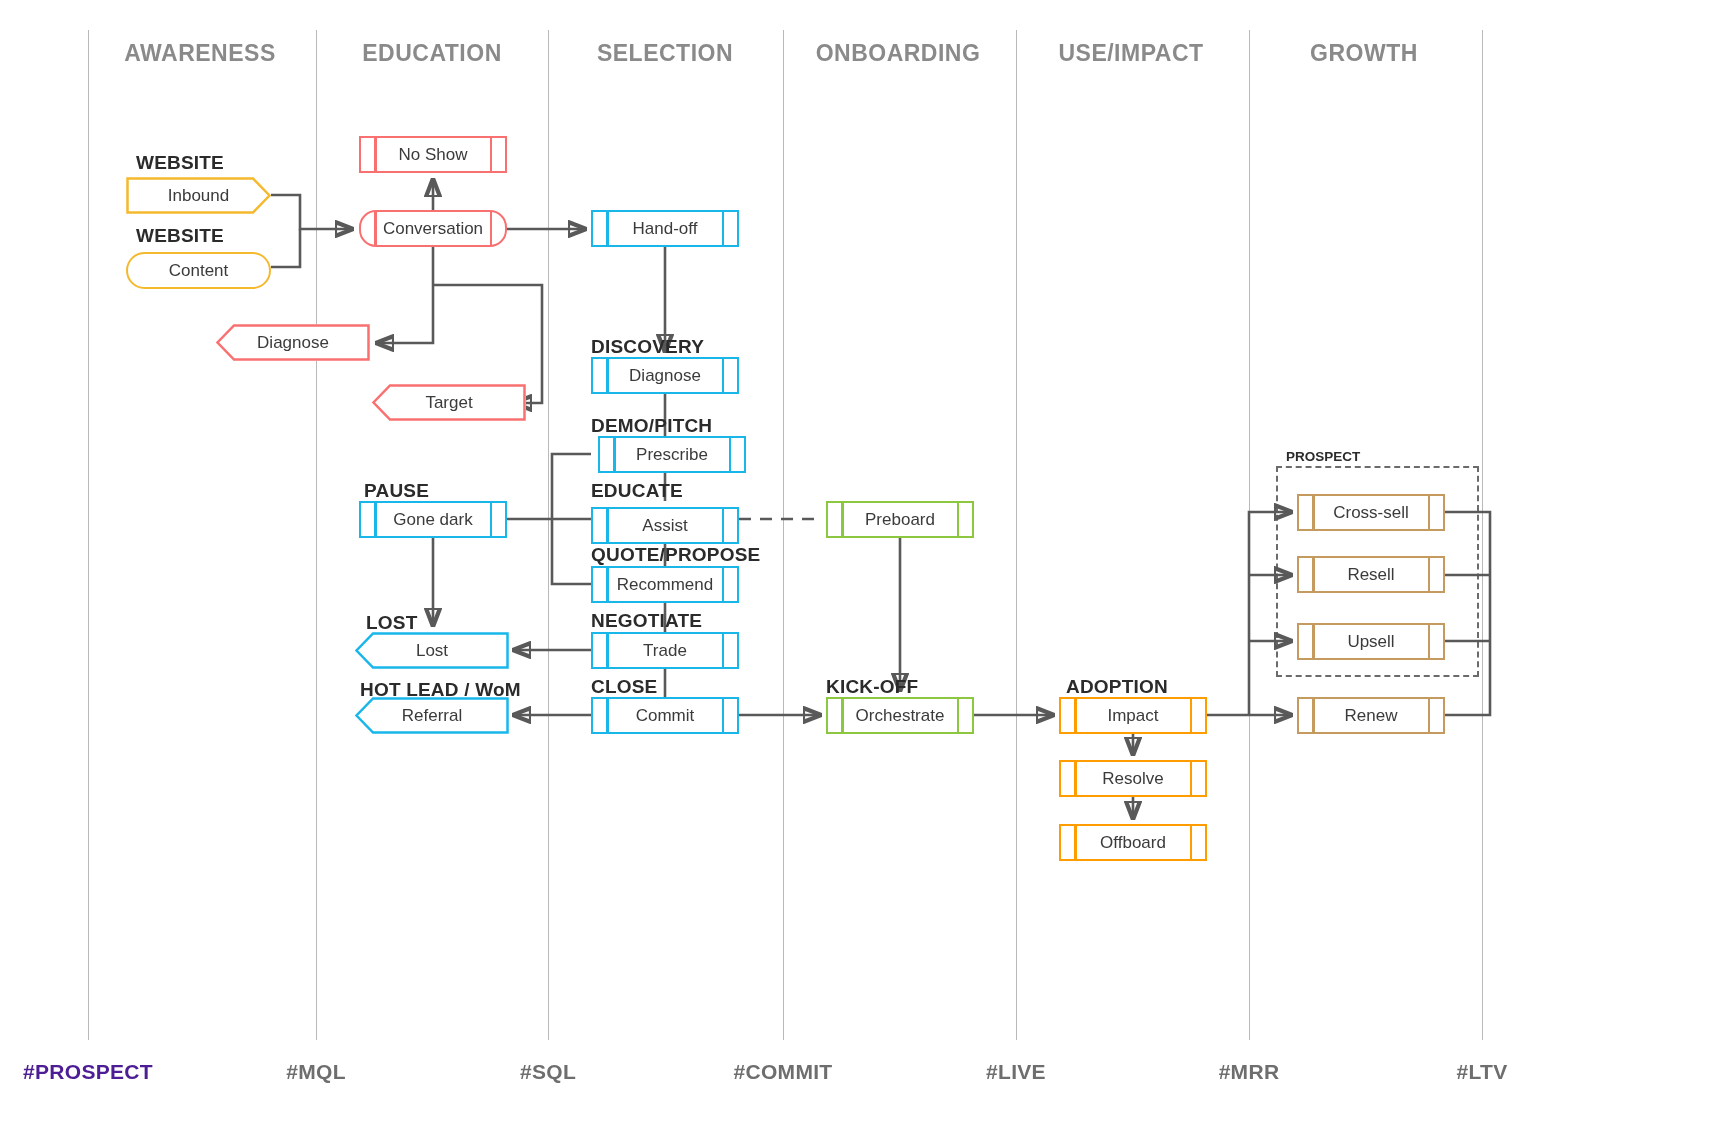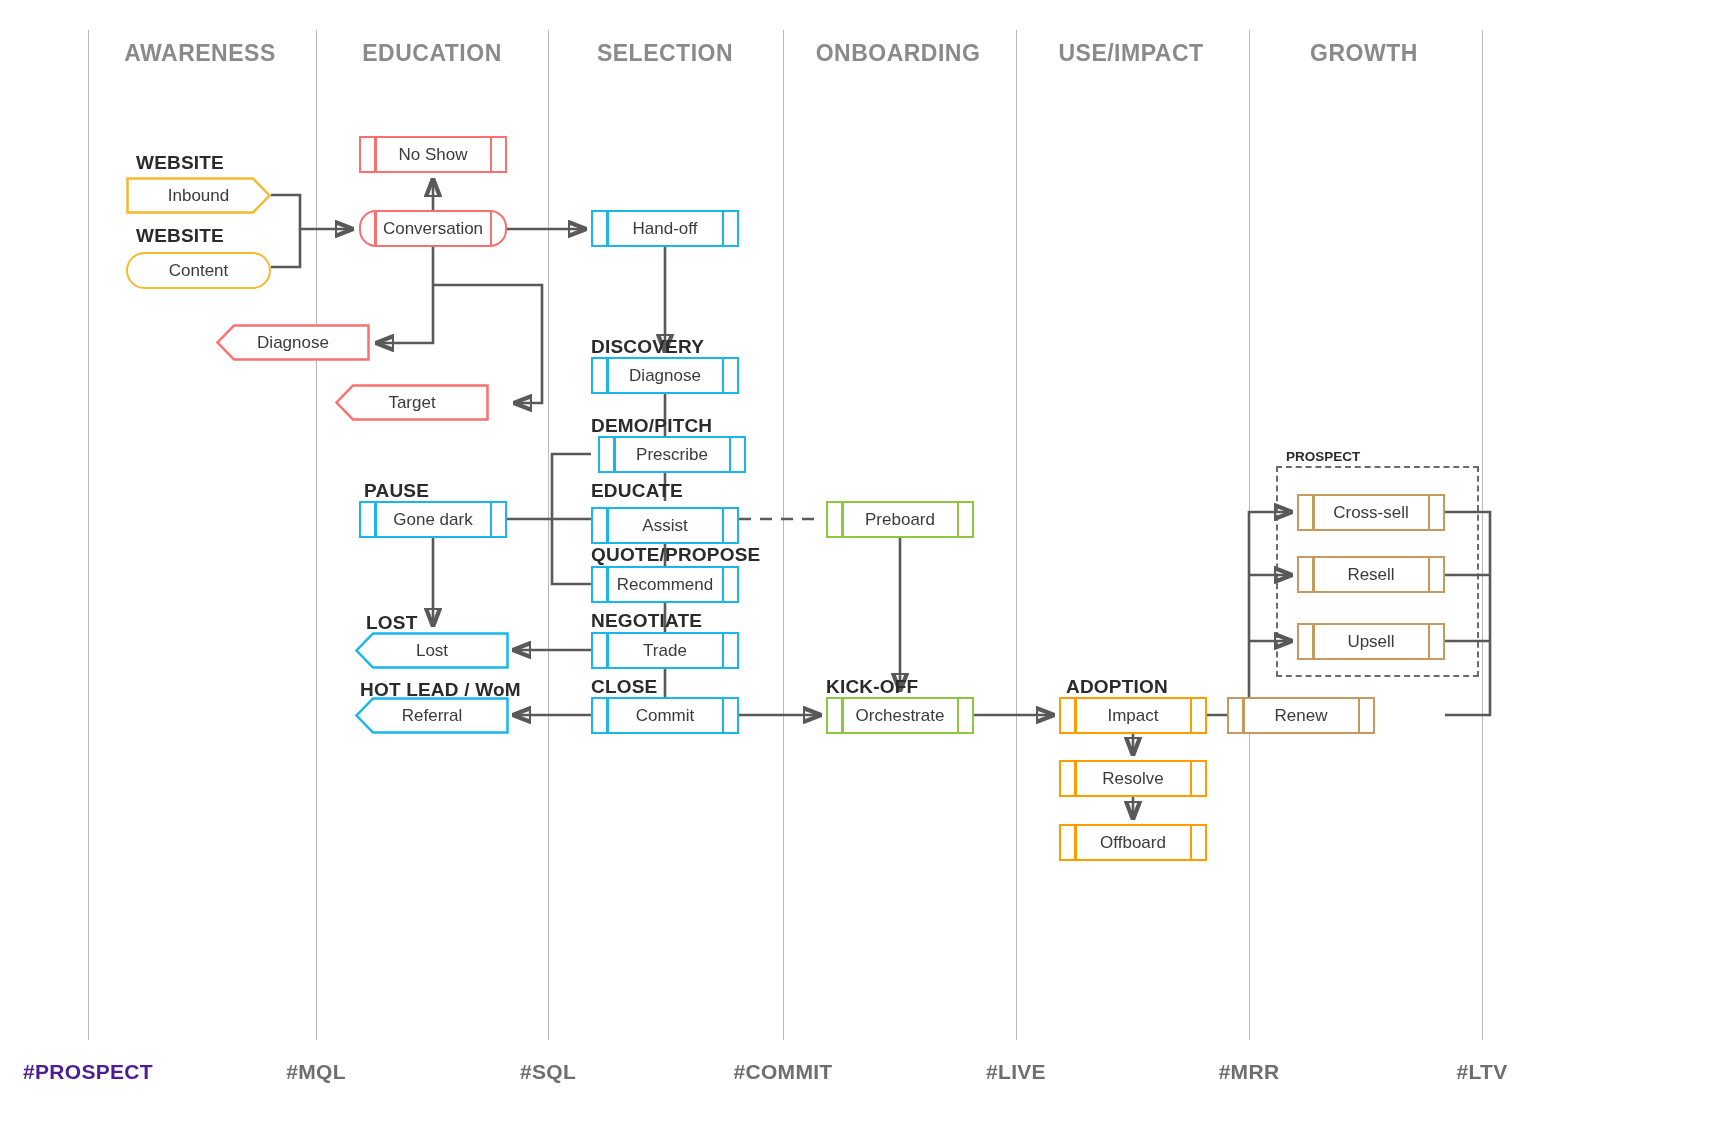--- a/index.html
+++ b/index.html
@@ -134,21 +134,21 @@
         <span class="bar l" style="background: rgb(249, 112, 112);"></span>
         <span class="bar r" style="background: rgb(249, 112, 112);"></span>
         <span class="lbl">Conversation</span>
       </div>
       <div class="node chev" style="left: 216px; top: 324px; width: 154px; height: 37px;">
         <svg width="154" height="37">
           <path d="M18,1.5 L152.5,1.5 L152.5,35.5 L18,35.5 L1.5,18.5 Z" fill="#ffffff" stroke="#F97070" stroke-width="2.5" stroke-linejoin="miter"></path>
         </svg>
         <span class="lbl">Diagnose</span>
       </div>
-      <div class="node chev" style="left: 335px; top: 384px; width: 154px; height: 37px;">
+      <div class="node chev" style="left: 372px; top: 384px; width: 154px; height: 37px;">
         <svg width="154" height="37">
           <path d="M18,1.5 L152.5,1.5 L152.5,35.5 L18,35.5 L1.5,18.5 Z" fill="#ffffff" stroke="#F97070" stroke-width="2.5" stroke-linejoin="miter"></path>
         </svg>
         <span class="lbl">Target</span>
       </div>
       <div class="node sub" style="left: 591px; top: 210px; width: 148px; height: 37px; border-color: rgb(25, 182, 234);">
         <span class="bar l" style="background: rgb(25, 182, 234);"></span>
         <span class="bar r" style="background: rgb(25, 182, 234);"></span>
         <span class="lbl">Hand-off</span>
       </div>
@@ -232,21 +232,21 @@
       <div class="node sub" style="left: 1297px; top: 556px; width: 148px; height: 37px; border-color: rgb(196, 154, 94);">
         <span class="bar l" style="background: rgb(196, 154, 94);"></span>
         <span class="bar r" style="background: rgb(196, 154, 94);"></span>
         <span class="lbl">Resell</span>
       </div>
       <div class="node sub" style="left: 1297px; top: 623px; width: 148px; height: 37px; border-color: rgb(196, 154, 94);">
         <span class="bar l" style="background: rgb(196, 154, 94);"></span>
         <span class="bar r" style="background: rgb(196, 154, 94);"></span>
         <span class="lbl">Upsell</span>
       </div>
-      <div class="node sub" style="left: 1227px; top: 697px; width: 148px; height: 37px; border-color: rgb(196, 154, 94);">
+      <div class="node sub" style="left: 1297px; top: 697px; width: 148px; height: 37px; border-color: rgb(196, 154, 94);">
         <span class="bar l" style="background: rgb(196, 154, 94);"></span>
         <span class="bar r" style="background: rgb(196, 154, 94);"></span>
         <span class="lbl">Renew</span>
       </div>
     </div>
 
   <div id="tags">
       <div class="tag" style="left: 136px; top: 152px;">WEBSITE</div>
       <div class="tag" style="left: 136px; top: 225px;">WEBSITE</div>
       <div class="tag" style="left: 591px; top: 336px;">DISCOVERY</div>

